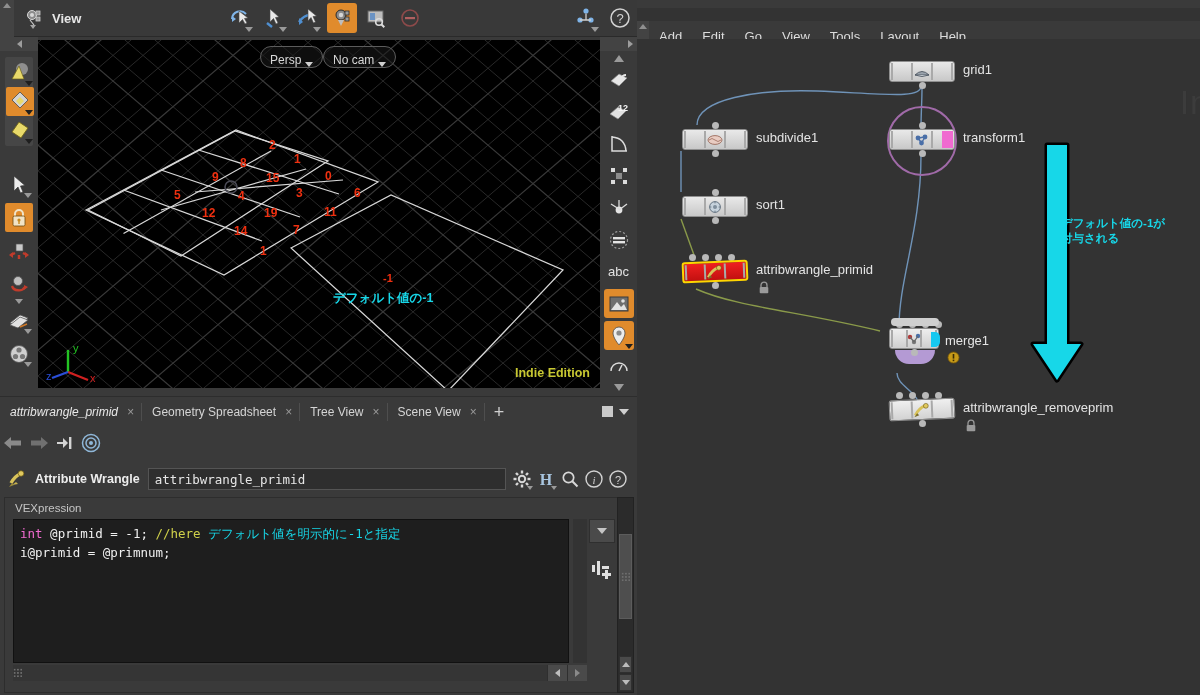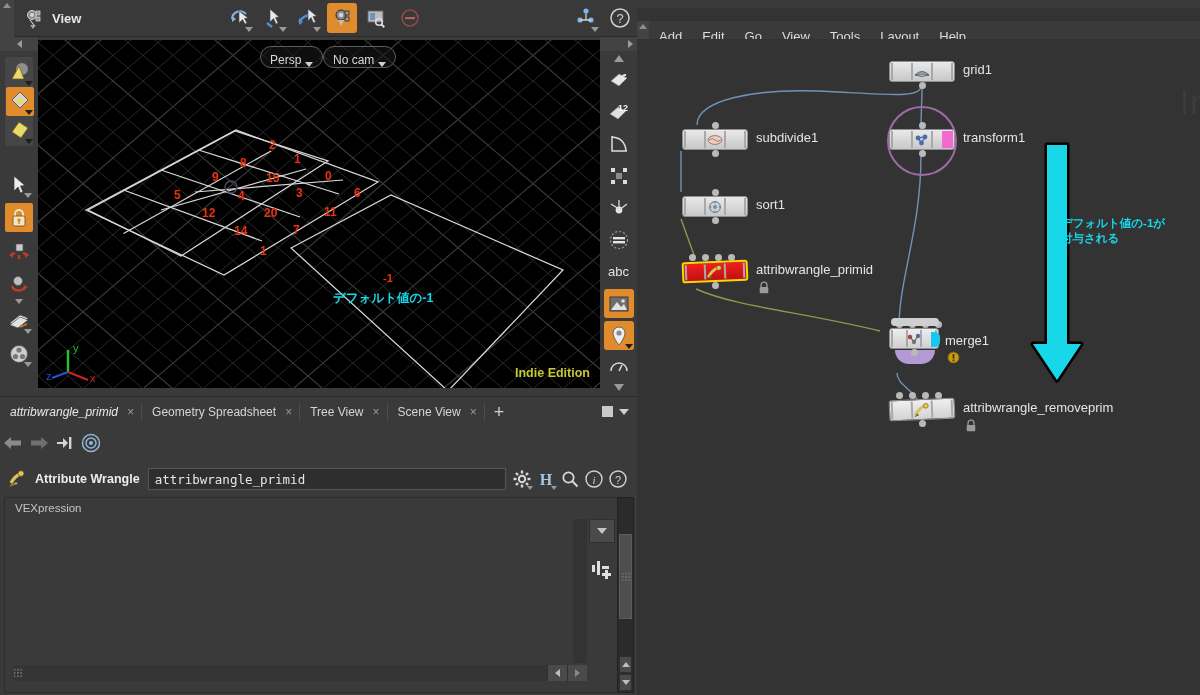--- a/index.html
+++ b/index.html
@@ -531,21 +531,21 @@
           <div class="prim-num" style="left: 256px; top: 112px;">1</div>
           <div class="prim-num" style="left: 202px; top: 116px;">8</div>
           <div class="prim-num" style="left: 174px; top: 130px;">9</div>
           <div class="prim-num" style="left: 228px; top: 131px;">15</div>
           <div class="prim-num" style="left: 287px; top: 129px;">0</div>
           <div class="prim-num" style="left: 136px; top: 148px;">5</div>
           <div class="prim-num" style="left: 200px; top: 149px;">4</div>
           <div class="prim-num" style="left: 258px; top: 146px;">3</div>
           <div class="prim-num" style="left: 316px; top: 146px;">6</div>
           <div class="prim-num" style="left: 164px; top: 166px;">12</div>
-          <div class="prim-num" style="left: 226px; top: 166px;">20</div>
+          <div class="prim-num" style="left: 226px; top: 166px;">19</div>
           <div class="prim-num" style="left: 286px; top: 165px;">11</div>
           <div class="prim-num" style="left: 196px; top: 184px;">14</div>
           <div class="prim-num" style="left: 255px; top: 183px;">7</div>
           <div class="prim-num" style="left: 222px; top: 204px;">1</div>
         </div>
 
       <div id="vp-note-minus1" style="left:345px; top:232px;">-1</div>
       <div id="vp-note-jp" style="left:295px; top:250px;">デフォルト値の-1</div>
 
       <svg style="position:absolute; left:8px; bottom:4px;" width="56" height="48" viewBox="0 0 56 48">
@@ -738,20 +738,21 @@
       <div class="ph-ico" style="margin-right:8px;">
         <svg width="20" height="20" viewBox="0 0 20 20">
           <circle cx="10" cy="10" r="8" fill="none" stroke="#d2d2d2" stroke-width="1.4"></circle>
           <text x="10" y="14.5" font-size="11" fill="#d2d2d2" text-anchor="middle" font-family="Liberation Sans, sans-serif">?</text>
         </svg>
       </div>
     </div>
 
     <div id="vex-panel">
       <div id="vex-label">VEXpression</div>
+      <div id="code-area"><div><span class="tok-type">int</span><span class="tok-plain"> @primid = -1; </span><span class="tok-cmt">//here </span><span class="tok-jp">デフォルト値を明示的に-1と指定</span></div><div><span class="tok-plain">i@primid = @primnum;</span></div></div>
       <div id="code-scroll-r"></div>
       <div id="vex-btncol">
         <div class="vex-sm-btn">
           <div style="width:0;height:0;border-left:5px solid transparent;border-right:5px solid transparent;border-top:6px solid #c5c5c5;"></div>
         </div>
         <div id="vex-addbtn">
           <svg width="24" height="24" viewBox="0 0 24 24">
             <rect x="2" y="7" width="3" height="7" fill="#e0e0e0"></rect>
             <rect x="7" y="3" width="3" height="14" fill="#e0e0e0"></rect>
             <rect x="12" y="8" width="7" height="3" fill="#e0e0e0"></rect>

